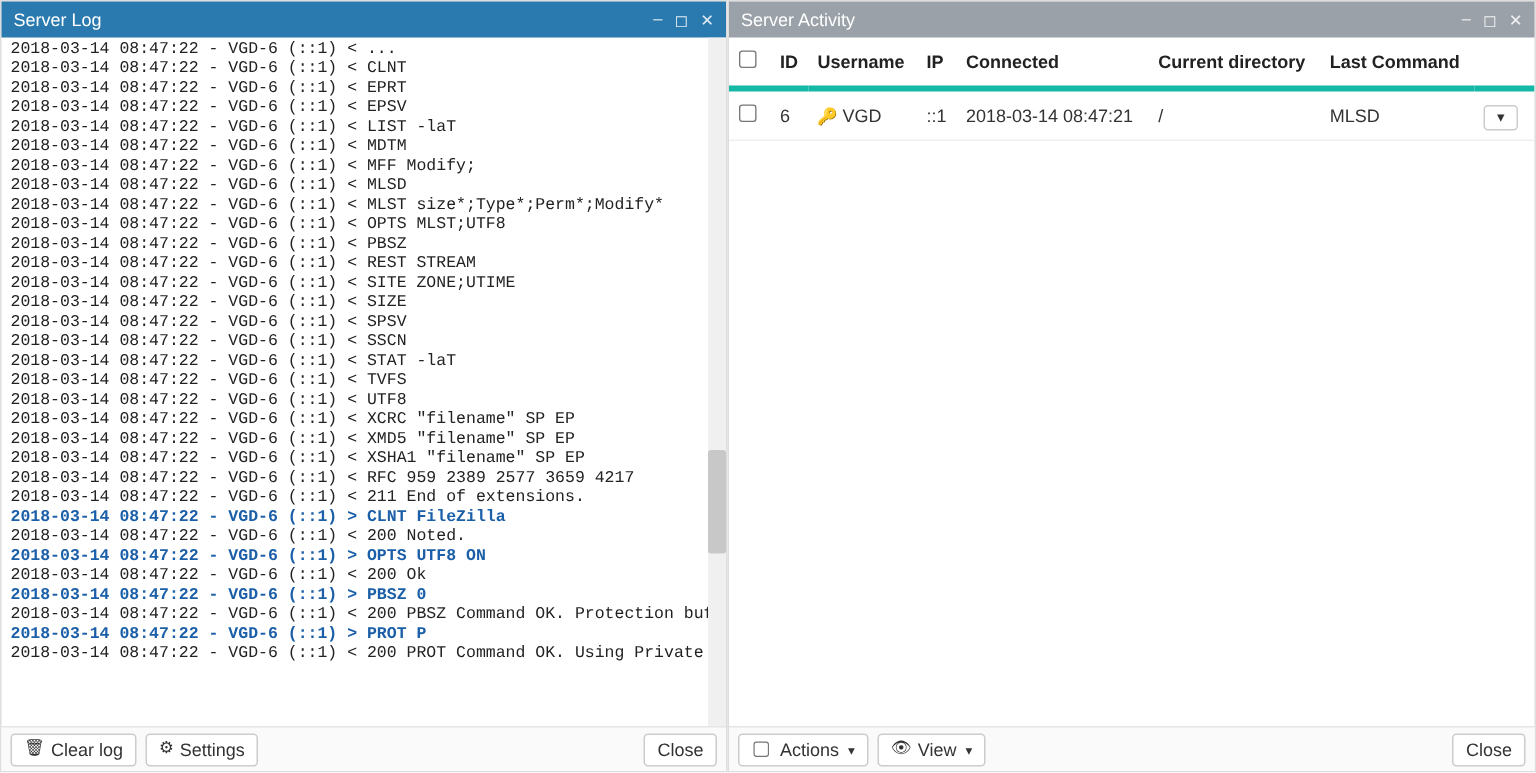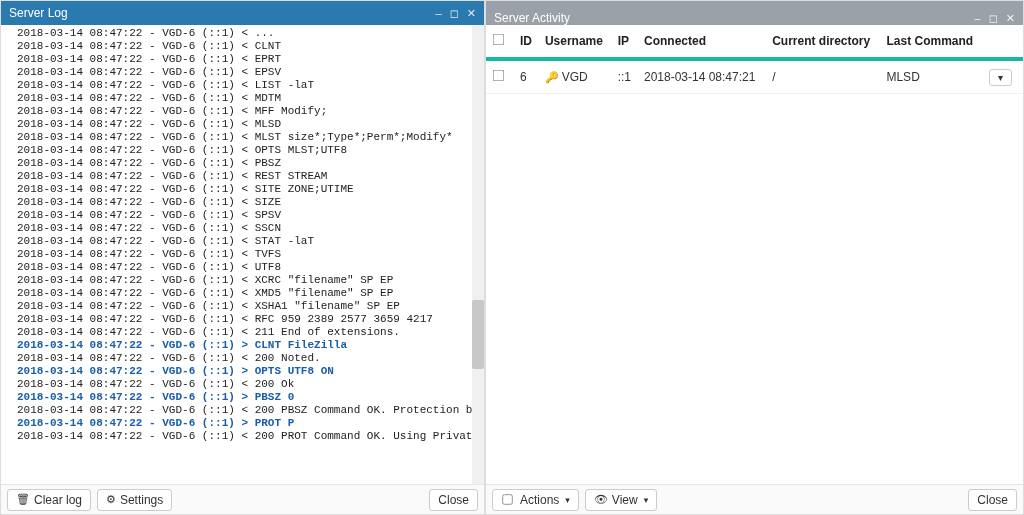--- a/index.html
+++ b/index.html
@@ -3,25 +3,25 @@
 <meta charset="utf-8">
 <style>
   * { box-sizing: border-box; margin: 0; padding: 0; }
   body { font-family: "Segoe UI", Arial, sans-serif; font-size: 12px; background: #fff; width: 1024px; height: 515px; overflow: hidden; }
   .wrap { display: flex; width: 100%; height: 100%; }
   .panel { display: flex; flex-direction: column; height: 100%; border: 1px solid #ddd; }
   .panel.left { width: 485px; }
   .panel.right { flex: 1; }
   .titlebar { display: flex; align-items: center; height: 24px; padding: 0 8px; color: #fff; font-size: 12px; }
   .titlebar.blue { background: #2a7ab0; }
-  .titlebar.grey { background: #9aa1a8; align-items: flex-end; }
+  .titlebar.grey { background: #9aa1a8; }
   .titlebar .title { flex: 1; }
   .titlebar .win-icons { display: flex; gap: 8px; font-size: 11px; }
   .win-icons span { cursor: pointer; opacity: .85; }
-  .log-body { flex: 1; overflow: hidden; position: relative; font-family: Consolas, "Courier New", monospace; font-size: 11px; line-height: 13px; color: #333; padding: 2px 16px; white-space: nowrap; }
+  .log-body { flex: 1; overflow: hidden; position: relative; font-family: Consolas, "Courier New", monospace; font-size: 11px; line-height: 13px; color: #333; padding: 2px 6px; white-space: nowrap; }
   .log-body .line { }
   .c-black { color: #222; }
   .c-blue  { color: #1b5fa8; font-weight: bold; }
   .scrollbar-v { position: absolute; right: 0; top: 0; bottom: 0; width: 12px; background: #f0f0f0; }
   .scrollbar-v .thumb { position: absolute; right: 0; left: 0; top: 60%; height: 15%; background: #c8c8c8; border-radius: 2px; }
   .footer { display: flex; align-items: center; gap: 6px; padding: 4px 6px; border-top: 1px solid #e5e5e5; background: #fafafa; height: 30px; }
   .footer .grow { flex: 1; }
   .btn { display: inline-flex; align-items: center; gap: 4px; background: #fff; border: 1px solid #ccc; border-radius: 3px; padding: 3px 8px; font-size: 12px; color: #333; cursor: pointer; }
   .btn .caret { font-size: 9px; margin-left: 2px; }
   .icon { display: inline-block; font-size: 11px; line-height: 1; }

